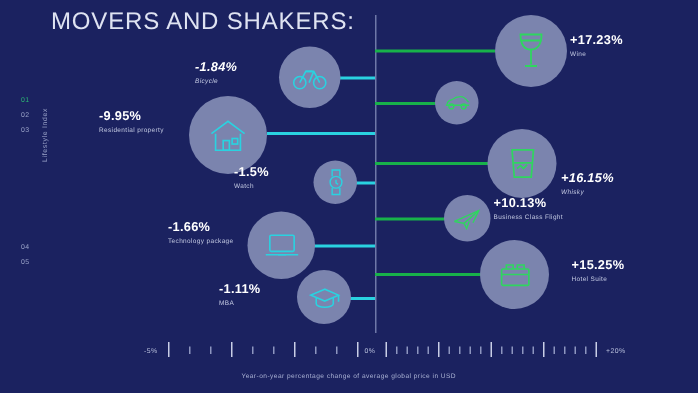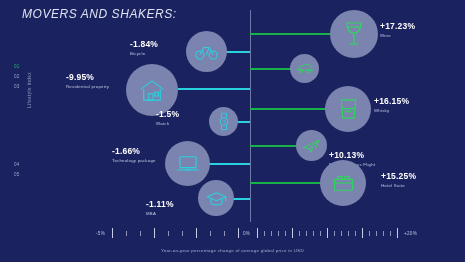--- a/index.html
+++ b/index.html
@@ -8,23 +8,23 @@
     background:#1b2260;
     font-family:"Liberation Sans", sans-serif;
     overflow:hidden;
     position:relative;
     color:#fff;
   }
   .stage{position:absolute;inset:0;}
 
   
   .title{
-    position:absolute;left:22px;top:8px;
-    font-size:12px;letter-spacing:.55px;
-    line-height:13px;color:#dfe3f2;font-weight:400;font-style:italic;
+    position:absolute;left:34px;top:8px;
+    font-size:16px;letter-spacing:.55px;
+    line-height:13px;color:#dfe3f2;font-weight:400;
   }
   .title div{white-space:nowrap;}
 
   
   .rail{position:absolute;left:14px;top:62px;width:26px;}
   .rail-num{font-size:4.6px;letter-spacing:.3px;line-height:10px;color:#9aa3c8;}
   .rail-num.active{color:#2bb673;}
   .rail-vert{
     position:absolute;left:13px;top:46px;
     font-size:4.6px;letter-spacing:.45px;color:#9aa3c8;
@@ -116,21 +116,21 @@
       <span>
         <svg width="23" height="16" viewBox="0 0 26 18" fill="none" stroke="#2ad2e0" stroke-width="1.2">
           <circle cx="5.5" cy="12.5" r="4.6"></circle>
           <circle cx="20.5" cy="12.5" r="4.6"></circle>
           <path d="M5.5 12.5L10 4h6l4.5 8.5"></path>
           <path d="M10 4h5"></path>
           <path d="M12.5 12.5L16 4"></path>
         </svg>
       </span>
     </div>
-    <div class="vlabel" style="left:130px;top:40px;width:56px;">
+    <div class="vlabel" style="left:130px;top:40px;width:56px;font-style:italic;">
       <div class="val">-1.84%</div>
       <div class="nm">Bicycle</div>
     </div>
 
     <div class="bar pos" style="left:250px;top:68px;width:42px;"></div>
     <div class="bubble" style="left:290px;top:54px;width:29px;height:29px;">
       <span>
         <svg width="18" height="11" viewBox="0 0 22 13" fill="none" stroke="#2fd65f" stroke-width="1.1">
           <path d="M1.5 8.5h19"></path>
           <path d="M2.5 8.5c0-3 1.5-4 4-4.5 2-1.5 4-2.5 7-2.5 3 0 5 2.5 6.5 4.5"></path>
@@ -159,21 +159,21 @@
     <div class="bar pos" style="left:250px;top:108px;width:76px;"></div>
     <div class="bubble" style="left:325px;top:86px;width:46px;height:46px;">
       <span>
         <svg width="21" height="22" viewBox="0 0 22 23" fill="none" stroke="#2fd65f" stroke-width="1.2">
           <path d="M3.5 2h15l-1.6 19H5.1L3.5 2z"></path>
           <path d="M4.3 11h13.4"></path>
           <path d="M7 15l2.5-2 2 2 2.5-2.5"></path>
         </svg>
       </span>
     </div>
-    <div class="vlabel" style="left:374px;top:97px;width:60px;">
+    <div class="vlabel" style="left:374px;top:114px;width:60px;font-style:italic;">
       <div class="val">+16.15%</div>
       <div class="nm">Whisky</div>
     </div>
 
     <div class="bar neg" style="left:235px;top:121px;width:15px;"></div>
     <div class="bubble" style="left:209px;top:107px;width:29px;height:29px;">
       <span>
         <svg width="12" height="19" viewBox="0 0 14 22" fill="none" stroke="#2ad2e0" stroke-width="1.1">
           <circle cx="7" cy="11" r="4.6"></circle>
           <path d="M4 6.6V1.5h6v5.1"></path>
@@ -190,21 +190,21 @@
     <div class="bar pos" style="left:250px;top:145px;width:48px;"></div>
     <div class="bubble" style="left:296px;top:130px;width:31px;height:31px;">
       <span>
         <svg width="19" height="17" viewBox="0 0 22 20" fill="none" stroke="#2fd65f" stroke-width="1.1">
           <path d="M1 12.5l19-8.5-4.5 9.5"></path>
           <path d="M1 12.5l7.5 1.5 2 4 2-5.5"></path>
           <path d="M8.5 14l11.5-10"></path>
         </svg>
       </span>
     </div>
-    <div class="vlabel" style="left:329px;top:131px;width:62px;margin-top:20px;">
+    <div class="vlabel" style="left:329px;top:131px;width:62px;">
       <div class="val">+10.13%</div>
       <div class="nm">Business Class Flight</div>
     </div>
 
     <div class="bar neg" style="left:206px;top:163px;width:44px;"></div>
     <div class="bubble" style="left:165px;top:141px;width:45px;height:45px;">
       <span>
         <svg width="24" height="18" viewBox="0 0 26 20" fill="none" stroke="#2ad2e0" stroke-width="1.2">
           <rect x="4" y="2" width="18" height="12" rx="1"></rect>
           <path d="M1 16.5h24"></path>
@@ -236,21 +236,21 @@
     <div class="bar neg" style="left:231px;top:198px;width:19px;"></div>
     <div class="bubble" style="left:198px;top:180px;width:36px;height:36px;">
       <span>
         <svg width="21" height="15" viewBox="0 0 24 17" fill="none" stroke="#2ad2e0" stroke-width="1.2">
           <path d="M12 2L1.5 6.5 12 11l10.5-4.5L12 2z"></path>
           <path d="M5.5 8.5v4.5c0 1.6 3 2.8 6.5 2.8s6.5-1.2 6.5-2.8V8.5"></path>
           <path d="M22.5 6.5v5"></path>
         </svg>
       </span>
     </div>
-    <div class="vlabel" style="left:146px;top:188px;width:52px;margin-top:12px;">
+    <div class="vlabel" style="left:146px;top:188px;width:52px;">
       <div class="val">-1.11%</div>
       <div class="nm">MBA</div>
     </div>
 
   </div>
 
   <div class="axis">
     <div class="axlabel" style="left:96px;">-5%</div>
     <div class="tick major" style="left:112px;"></div>
     <div class="tick minor" style="left:126px;"></div>

